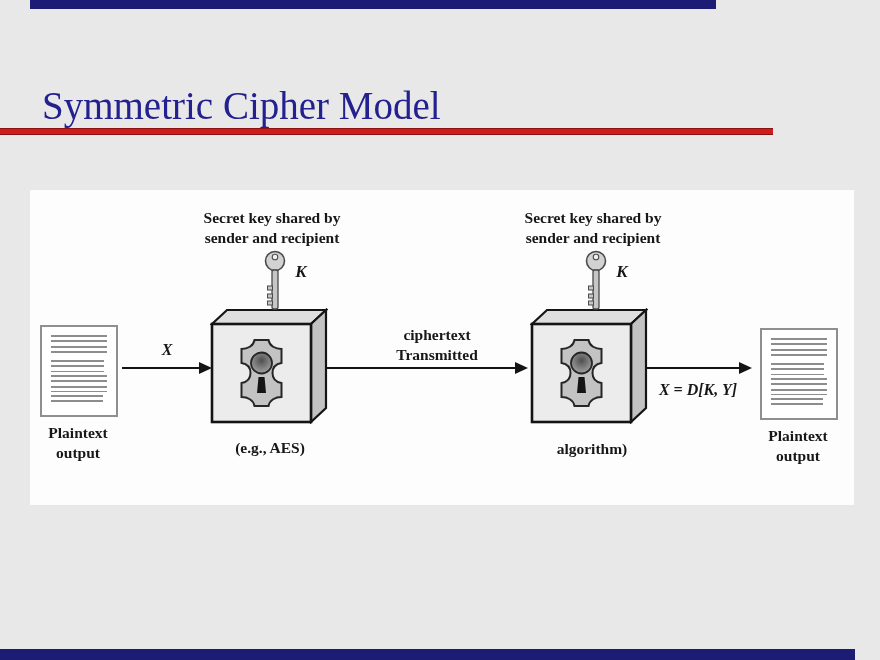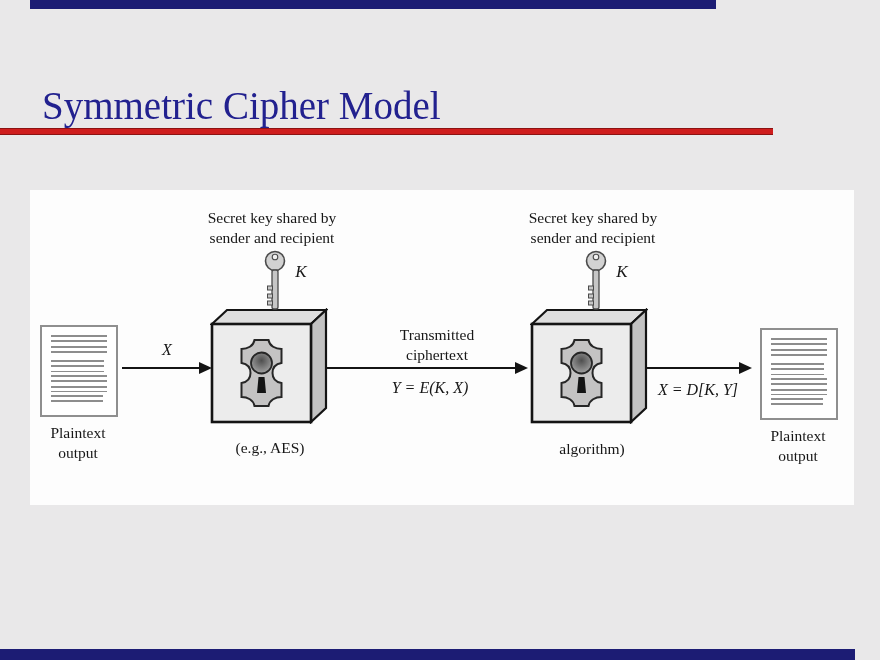--- a/index.html
+++ b/index.html
@@ -12,21 +12,21 @@
   .bar-bottom{position:absolute;bottom:0;left:0;width:855px;height:11px;background:var(--navy-bar,#1c1c74);}
 
   
   .title{position:absolute;left:42px;top:84px;margin:0;font-weight:400;
          font-size:39px;line-height:44px;color:var(--navy,#22218f);white-space:nowrap;}
   .title-rule{position:absolute;left:0;top:128px;width:773px;height:7px;
          background:linear-gradient(180deg,#8c1212 0 18%,var(--red,#cf1d1d) 18% 82%,#8c1212 82% 100%);}
 
   
   .panel{position:absolute;left:30px;top:190px;width:824px;height:315px;background:#fdfdfd;}
-  .cap{position:absolute;font-weight:400;font-size:15.5px;line-height:20px;
+  .cap{position:absolute;font-weight:700;font-size:15.5px;line-height:20px;
        color:#171717;text-align:center;z-index:3;}
   .cap3{line-height:21px;}
   .eq{font-style:italic;font-size:16px;white-space:nowrap;}
   .klabel{font-style:italic;font-size:17px;}
 
   
   .arrow{position:absolute;height:2.2px;background:#141414;z-index:1;}
   .arrow::after{content:"";position:absolute;right:-12px;top:50%;transform:translateY(-50%);
        width:0;height:0;border-left:13px solid #141414;
        border-top:6.5px solid transparent;border-bottom:6.5px solid transparent;}
@@ -141,22 +141,21 @@
     </svg>
     <div class="cap cap3" style="left:452px;top:248px;width:220px;">
       <div>algorithm)</div>
     </div>
 
     <div class="arrow" style="left:92px;top:177px;width:78px;"></div>
     <div class="cap eq" style="left:117px;top:150px;width:40px;">X</div>
 
     <div class="arrow" style="left:285px;top:177px;width:201px;"></div>
     <div class="cap" style="left:337px;top:135px;width:140px;">
+      <div>ciphertext</div>
       <div>Transmitted</div>
-      <div>ciphertext</div>
     </div>
-    <div class="cap eq" style="left:330px;top:188px;width:140px;">Y = E(K, X)</div>
 
     <div class="arrow" style="left:610px;top:177px;width:100px;"></div>
     <div class="cap eq" style="left:598px;top:190px;width:140px;">X = D[K, Y]</div>
 
   </div>
 </div>
 
 </body></html>

